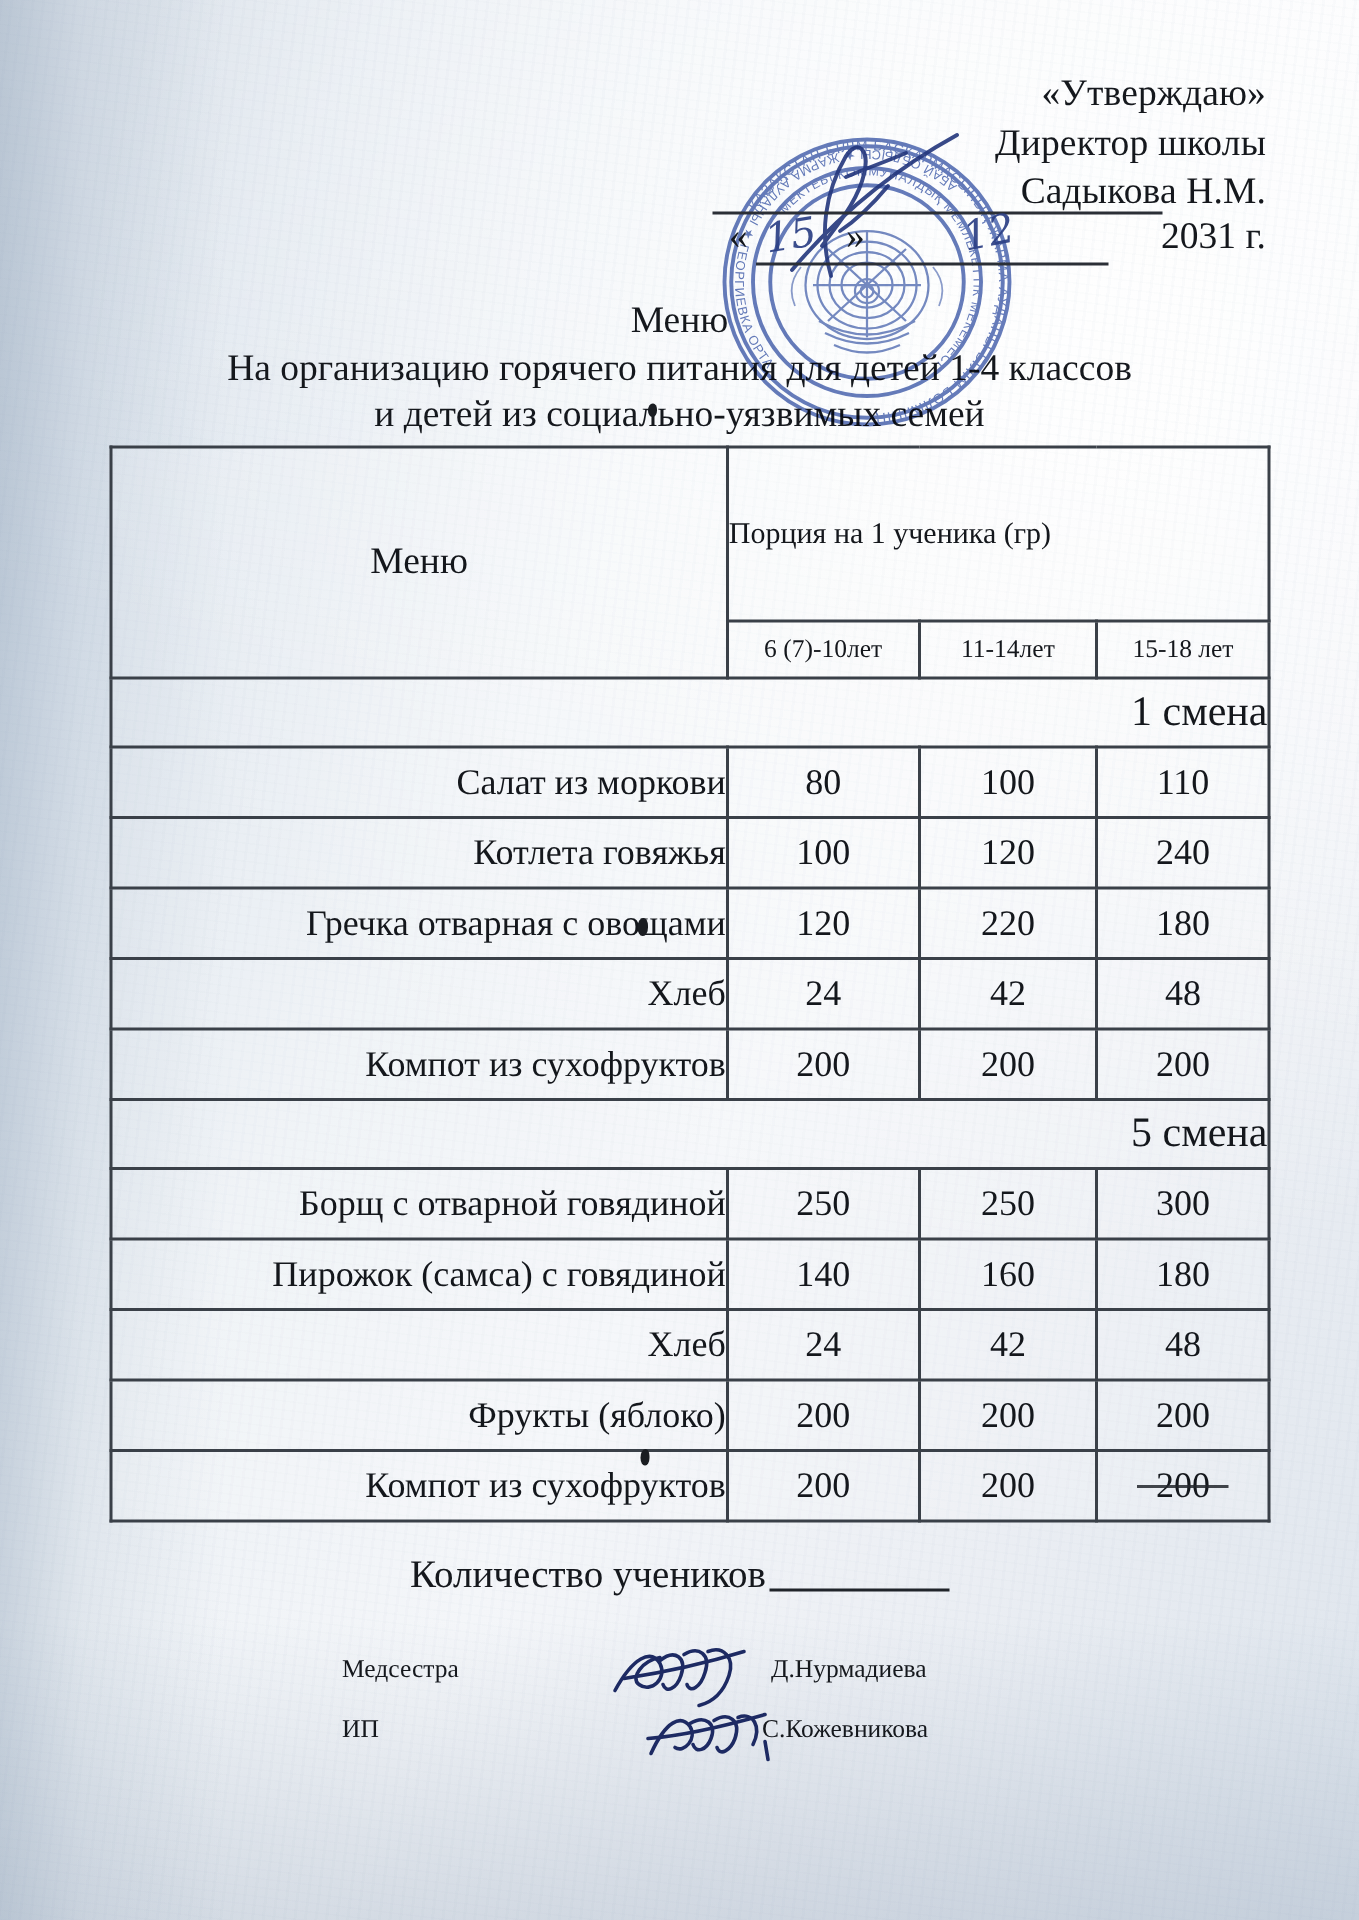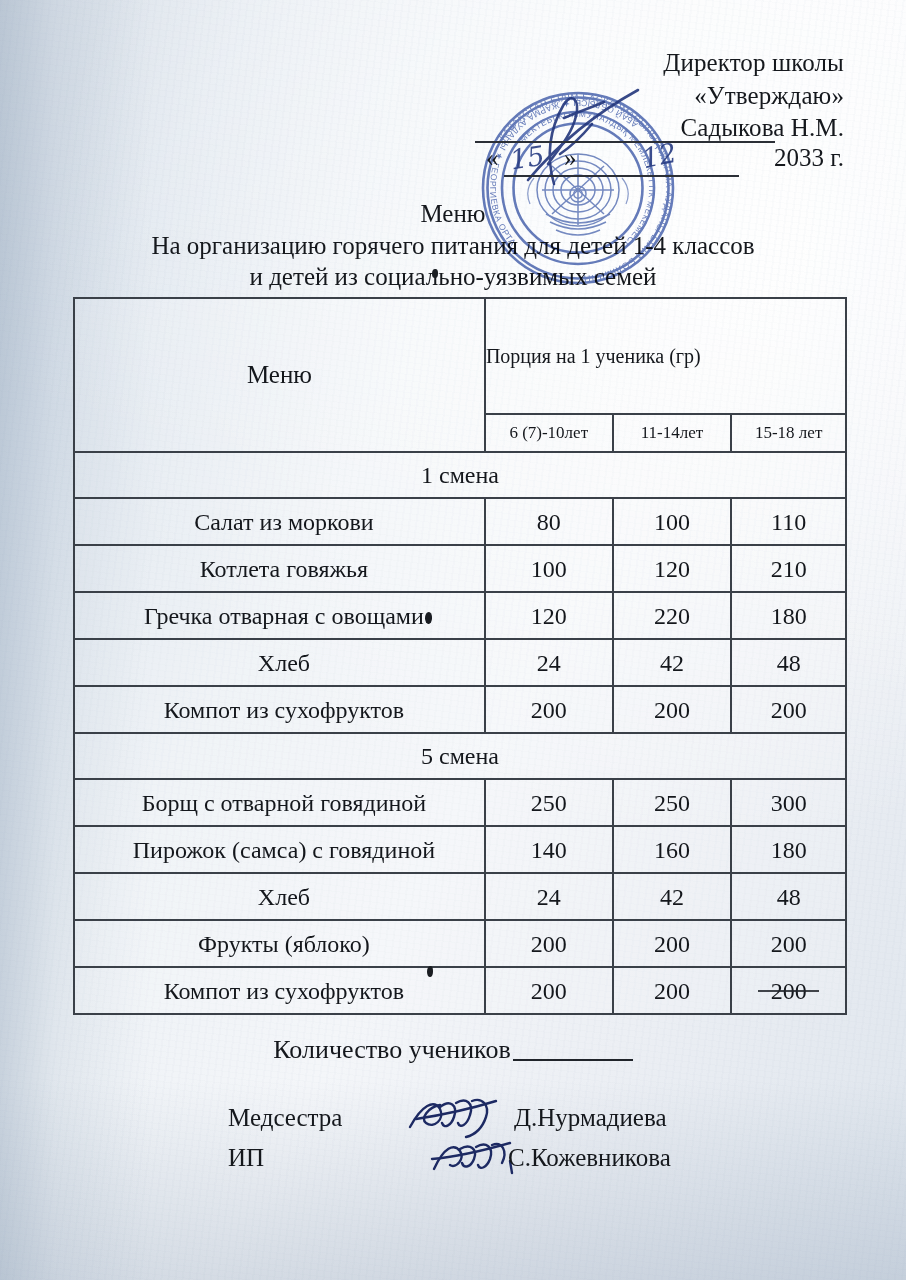--- a/index.html
+++ b/index.html
@@ -163,21 +163,21 @@
     background: rgba(255,255,255,0.16);
   }
   #menu-table td, #menu-table th {
     border: 2px solid #3a4048;
     font-weight: normal;
     font-size: 24px;
     padding: 0;
     color: #14171c;
   }
   #menu-table .c-name {
-    text-align: center;
+    text-align: right;
     padding-left: 9px;
     height: 45px;
     line-height: 1.0;
   }
   #menu-table .c-val {
     text-align: center;
     height: 45px;
     line-height: 1.0;
   }
   #menu-table .h-menu {
@@ -192,23 +192,23 @@
     font-size: 20px;
   }
   #menu-table .h-age {
     height: 36px;
     text-align: center;
     vertical-align: middle;
     font-size: 17px;
   }
   #menu-table .r-shift {
     height: 44px;
-    text-align: center;
+    text-align: right;
     vertical-align: middle;
-    font-size: 24px;
+    font-size: 28px;
     margin-top: 48px;
   }
   
   col.cw-name { width: 412px; }
   col.cw-a1   { width: 128px; }
   col.cw-a2   { width: 119px; }
   col.cw-a3   { width: 115px; }
 
   
   .pen-strike {
@@ -245,21 +245,21 @@
     width: 120px;
     border-bottom: 2px solid #20242a;
     vertical-align: -3px;
     margin-left: 2px;
   }
 
   #sign-block {
     top: 1103px;
     left: 0;
     width: 906px;
-    font-size: 25px;
+    font-size: 17px;
     line-height: 1.22;
   }
   .sign-row {
     position: relative;
     height: 40px;
   }
   .sign-role {
     position: absolute;
     left: 228px;
     top: 0;
@@ -332,31 +332,31 @@
   <svg id="signature-director" viewBox="0 0 140 110">
     <g fill="none" stroke="#23367c" stroke-width="2.6" stroke-linecap="round">
       <path d="M8 96 C 40 58, 78 28, 118 6"></path>
       <path d="M34 100 C 26 72, 30 44, 44 20 C 52 8, 60 16, 56 32 C 52 50, 38 66, 28 80"></path>
       <path d="M44 34 C 58 28, 70 24, 84 18"></path>
       <path d="M40 70 C 52 62, 62 52, 72 40"></path>
     </g>
   </svg>
 
   <div id="approval" class="layer">
+    <div class="ln">«Утверждаю»</div>
     <div class="ln">Директор школы</div>
-    <div class="ln">«Утверждаю»</div>
     <div class="ln">Садыкова Н.М.</div>
   </div>
 
   <div id="rule-upper"></div>
 
   <div id="date-line">
     <span class="dq open">«</span>
     <span class="dq close">»</span>
-    <span class="yr">2033 г.</span>
+    <span class="yr">2031 г.</span>
     <span class="rule"></span>
   </div>
   <div id="hw-day" class="ink">15</div>
   <div id="hw-month" class="ink">12</div>
 
   <div id="title-block" class="layer">
     <span class="t-menu">Меню</span>
     <span class="t-l1">На организацию горячего питания для детей 1-4 классов</span>
     <span class="t-l2">и детей из социально-уязвимых семей</span>
   </div>
@@ -385,21 +385,21 @@
       <tr>
         <td class="c-name">Салат из моркови</td>
         <td class="c-val">80</td>
         <td class="c-val">100</td>
         <td class="c-val">110</td>
       </tr>
       <tr>
         <td class="c-name">Котлета говяжья</td>
         <td class="c-val">100</td>
         <td class="c-val">120</td>
-        <td class="c-val">210</td>
+        <td class="c-val">240</td>
       </tr>
       <tr>
         <td class="c-name">Гречка отварная с овощами</td>
         <td class="c-val">120</td>
         <td class="c-val">220</td>
         <td class="c-val">180</td>
       </tr>
       <tr>
         <td class="c-name">Хлеб</td>
         <td class="c-val">24</td>

